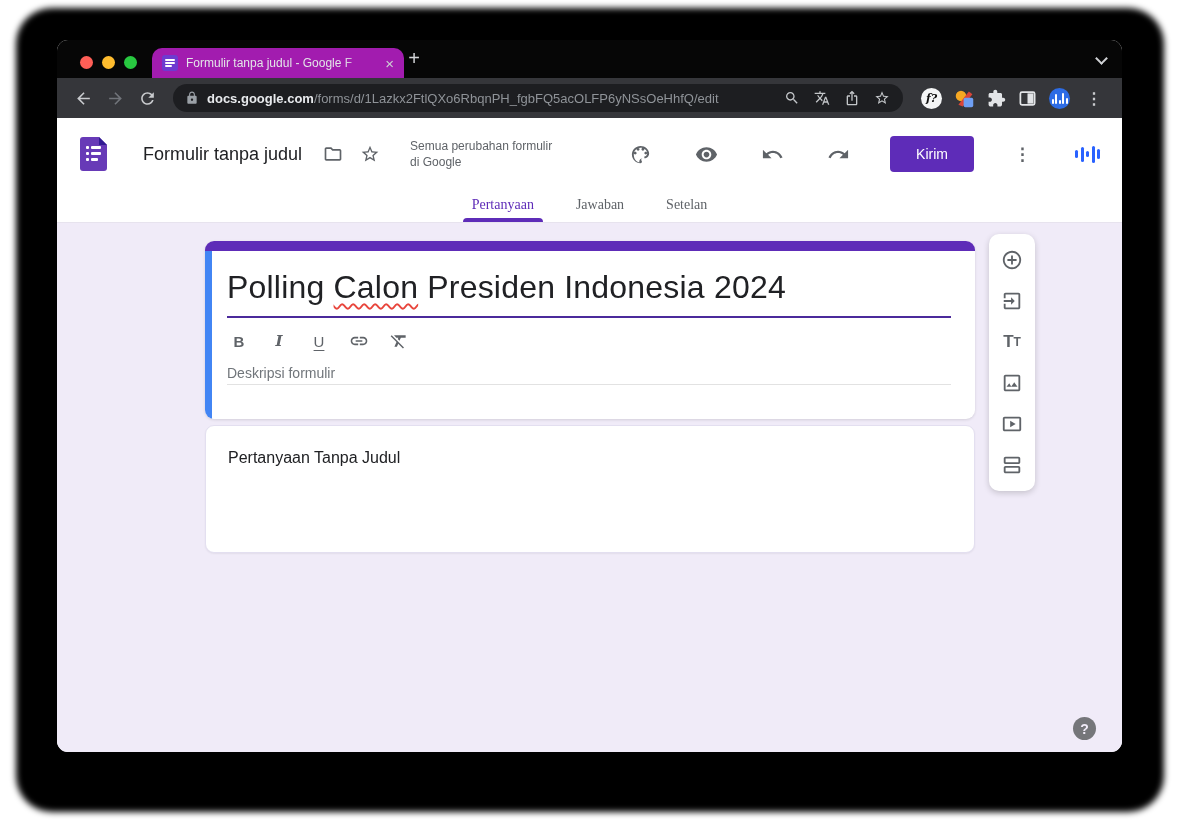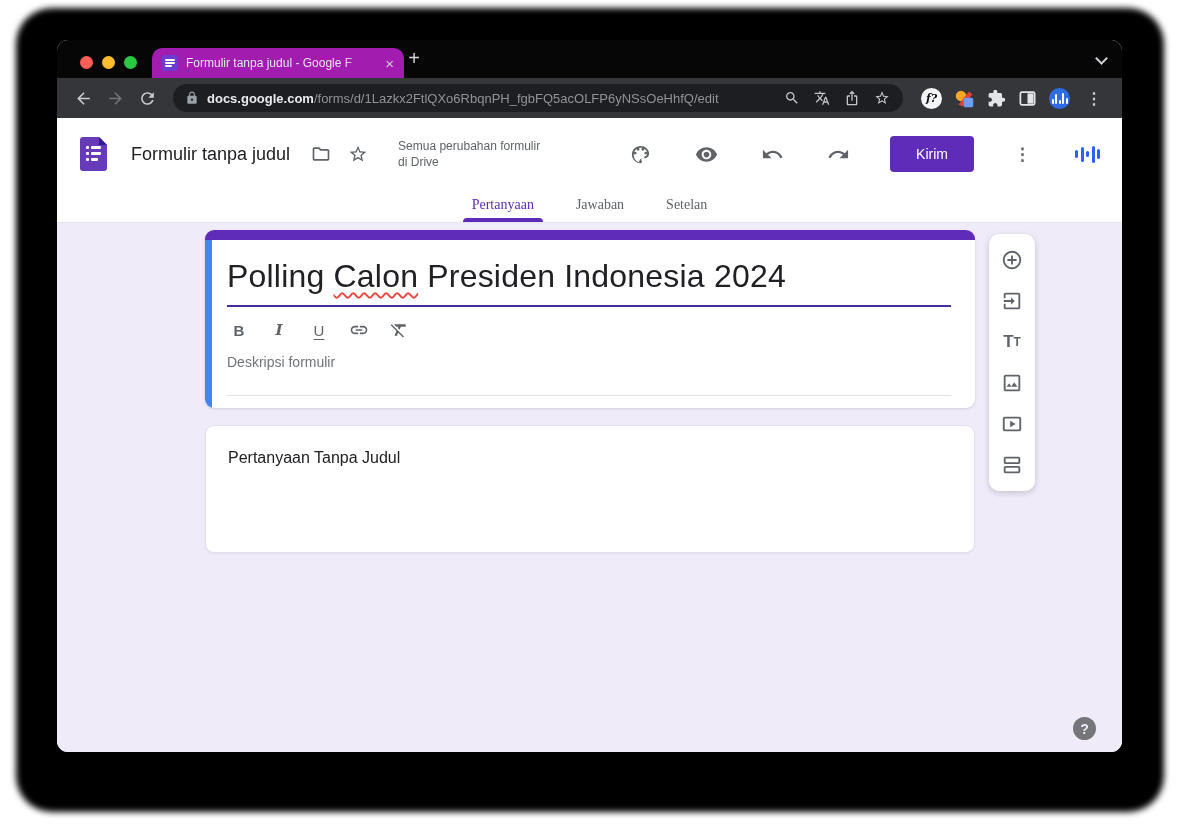--- a/index.html
+++ b/index.html
@@ -62,21 +62,21 @@
   
   .fheader { height: 72px; background: #fff; display: flex; align-items: center; padding: 0 22px 0 23px; flex: 0 0 auto; }
   .forms-logo { width: 27px; height: 34px; background: #673ab7; border-radius: 3px; position: relative; flex: 0 0 auto; }
   .forms-logo .fold { position: absolute; right: 0; top: 0; width: 0; height: 0;
     border-left: 8px solid transparent; border-top: 8px solid #fff; }
   .forms-logo .fold2 { position: absolute; right: 0; top: 0; width: 0; height: 0;
     border-right: 8px solid transparent; border-bottom: 8px solid #311b92; }
   .forms-logo i { position: absolute; background: #fff; height: 2.5px; border-radius: 1px; }
   .forms-logo i.d { width: 2.5px; left: 6px; }
   .forms-logo i.l { left: 11px; width: 10px; }
-  .doc-title { font-size: 18px; color: #202124; margin-left: 24px; white-space: nowrap; }
+  .doc-title { font-size: 18px; color: #202124; margin-left: 36px; white-space: nowrap; }
   .hic { width: 24px; height: 24px; display: flex; align-items: center; justify-content: center; }
   .hic svg { width: 20px; height: 20px; fill: #5f6368; }
   .hic.big svg { width: 23px; height: 23px; }
   .save-status { margin-left: 28px; font-size: 12px; color: #5f6368; line-height: 16px; }
   .fh-spacer { flex: 1; }
   .fh-right { display: flex; align-items: center; gap: 42px; }
   .send-btn { background: #5e2cb8; color: #fff; font-size: 14px; font-weight: 500;
     border: none; border-radius: 4px; width: 84px; height: 36px; margin: 0 -4px 0 -2px; }
   .fh-kebab { color: #5f6368; font-size: 17px; font-weight: 700; padding: 0 2px; }
   .audio-bars { display: flex; align-items: center; gap: 2.5px; height: 20px; }
@@ -86,36 +86,36 @@
   .ftabs { height: 33px; background: #fff; display: flex; justify-content: center; gap: 24px;
     border-bottom: 1px solid #e7e3ee; flex: 0 0 auto; position: relative; font-family: Liberation Serif, serif; }
   .ftab { font-size: 14px; color: #5f6368; padding: 7px 9px 0 9px; position: relative; }
   .ftab.active { color: #5e2cb8; font-weight: 500; }
   .ftab.active::after { content: ""; position: absolute; left: 0; right: 0; bottom: 0; height: 4px;
     background: #5e2cb8; border-radius: 4px 4px 0 0; }
 
   
   .content { flex: 1; background: #f0ebf8; position: relative; }
 
-  .title-card { position: absolute; left: 148px; top: 7px; width: 770px; height: 178px;
+  .title-card { position: absolute; left: 148px; top: 18px; width: 770px; height: 178px;
     background: #fff; border-radius: 9px; overflow: hidden; box-shadow: 0 1px 3px rgba(0,0,0,.12); }
   .card-topbar { height: 10px; background: #5e2cb8; }
   .card-body { border-left: 7px solid #4285f4; height: 168px; padding: 18px 24px 0 15px; }
   .form-title { font-size: 32px; color: #202124; letter-spacing: .2px; padding-bottom: 10px;
     border-bottom: 2px solid #4b2a9b; white-space: nowrap; }
   .misspelled { text-decoration-line: underline; text-decoration-style: wavy;
     text-decoration-color: #e8453c; text-decoration-thickness: 2px; text-underline-offset: 5px; }
   .fmt-toolbar { display: flex; align-items: center; margin-top: 11px; height: 24px; }
   .fmt { width: 24px; height: 24px; margin-right: 16px; display: flex; align-items: center;
     justify-content: center; color: #5f6368; }
   .fmt.b { font-weight: 700; font-size: 15px; }
   .fmt.i { font-style: italic; font-family: "DejaVu Serif", serif; font-weight: 700; font-size: 15px; }
   .fmt.u { text-decoration: underline; font-size: 15px; font-weight: 500; text-underline-offset: 3px; }
   .fmt svg { width: 20px; height: 20px; fill: #5f6368; }
-  .form-desc { margin-top: 12px; font-size: 14px; color: #70757a; padding-bottom: 25px;
+  .form-desc { margin-top: 12px; font-size: 14px; color: #70757a; padding-bottom: 3px;
     border-bottom: 1px solid #e2e2e2; }
 
   .q-card { position: absolute; left: 148px; top: 202px; width: 770px; height: 128px;
     background: #fff; border-radius: 9px; border: 1px solid #e3dff0; box-shadow: 0 1px 2px rgba(0,0,0,.06);
     padding: 23px 24px 0 22px; }
   .q-title { font-size: 16px; color: #202124; }
   .q-option { display: flex; align-items: center; margin-top: 24px; gap: 13px; }
   .radio { width: 19px; height: 19px; border: 2px solid #75787c; border-radius: 50%; margin-left: 3px; flex: 0 0 auto; }
   .opt-label { font-size: 14px; color: #202124; }
 
@@ -251,21 +251,21 @@
             <path d="M20 6h-8l-2-2H4c-1.1 0-2 .9-2 2v12c0 1.1.9 2 2 2h16c1.1 0 2-.9 2-2V8c0-1.1-.9-2-2-2zm0 12H4V6h5.17l2 2H20v10z"></path>
           </svg>
         </span>
       <span class="hic" style="margin-left:13px">
         <svg viewBox="0 0 24 24">
             <path d="M22 9.24l-7.19-.62L12 2 9.19 8.63 2 9.24l5.46 4.73L5.82 21 12 17.27 18.18 21l-1.63-7.03L22 9.24zM12 15.4l-3.76 2.27 1-4.28-3.32-2.88 4.38-.38L12 6.1l1.71 4.04 4.38.38-3.32 2.88 1 4.28L12 15.4z"></path>
           </svg>
         </span>
       <div class="save-status">
         <div>Semua perubahan formulir</div>
-        <div>di Drive</div>
+        <div>di Google</div>
       </div>
       <div class="fh-spacer"></div>
       <div class="fh-right">
         <span class="hic big">
           <svg viewBox="0 0 24 24">
               <path d="M12 3c-4.97 0-9 4.03-9 9s4.03 9 9 9c.83 0 1.5-.67 1.5-1.5 0-.39-.15-.74-.39-1.01-.23-.26-.38-.61-.38-.99 0-.83.67-1.5 1.5-1.5H16c2.76 0 5-2.24 5-5 0-4.42-4.03-8-9-8zm4 13h-1.77c-1.93 0-3.5 1.57-3.5 3.5 0 .25.03.5.08.73C7.27 19.82 5 16.36 5 12c0-3.86 3.14-7 7-7s7 2.69 7 6c0 1.65-1.35 3-3 3zM6.5 9C5.67 9 5 9.67 5 10.5S5.67 12 6.5 12 8 11.33 8 10.5 7.33 9 6.5 9zm3-4C8.67 5 8 5.67 8 6.5S8.67 8 9.5 8s1.5-.67 1.5-1.5S10.33 5 9.5 5zm5 0c-.83 0-1.5.67-1.5 1.5S13.67 8 14.5 8 16 7.33 16 6.5 15.33 5 14.5 5zm3 4c-.83 0-1.5.67-1.5 1.5s.67 1.5 1.5 1.5 1.5-.67 1.5-1.5S18.33 9 17.5 9z"></path>
             </svg>
           </span>
         <span class="hic big">
           <svg viewBox="0 0 24 24">

